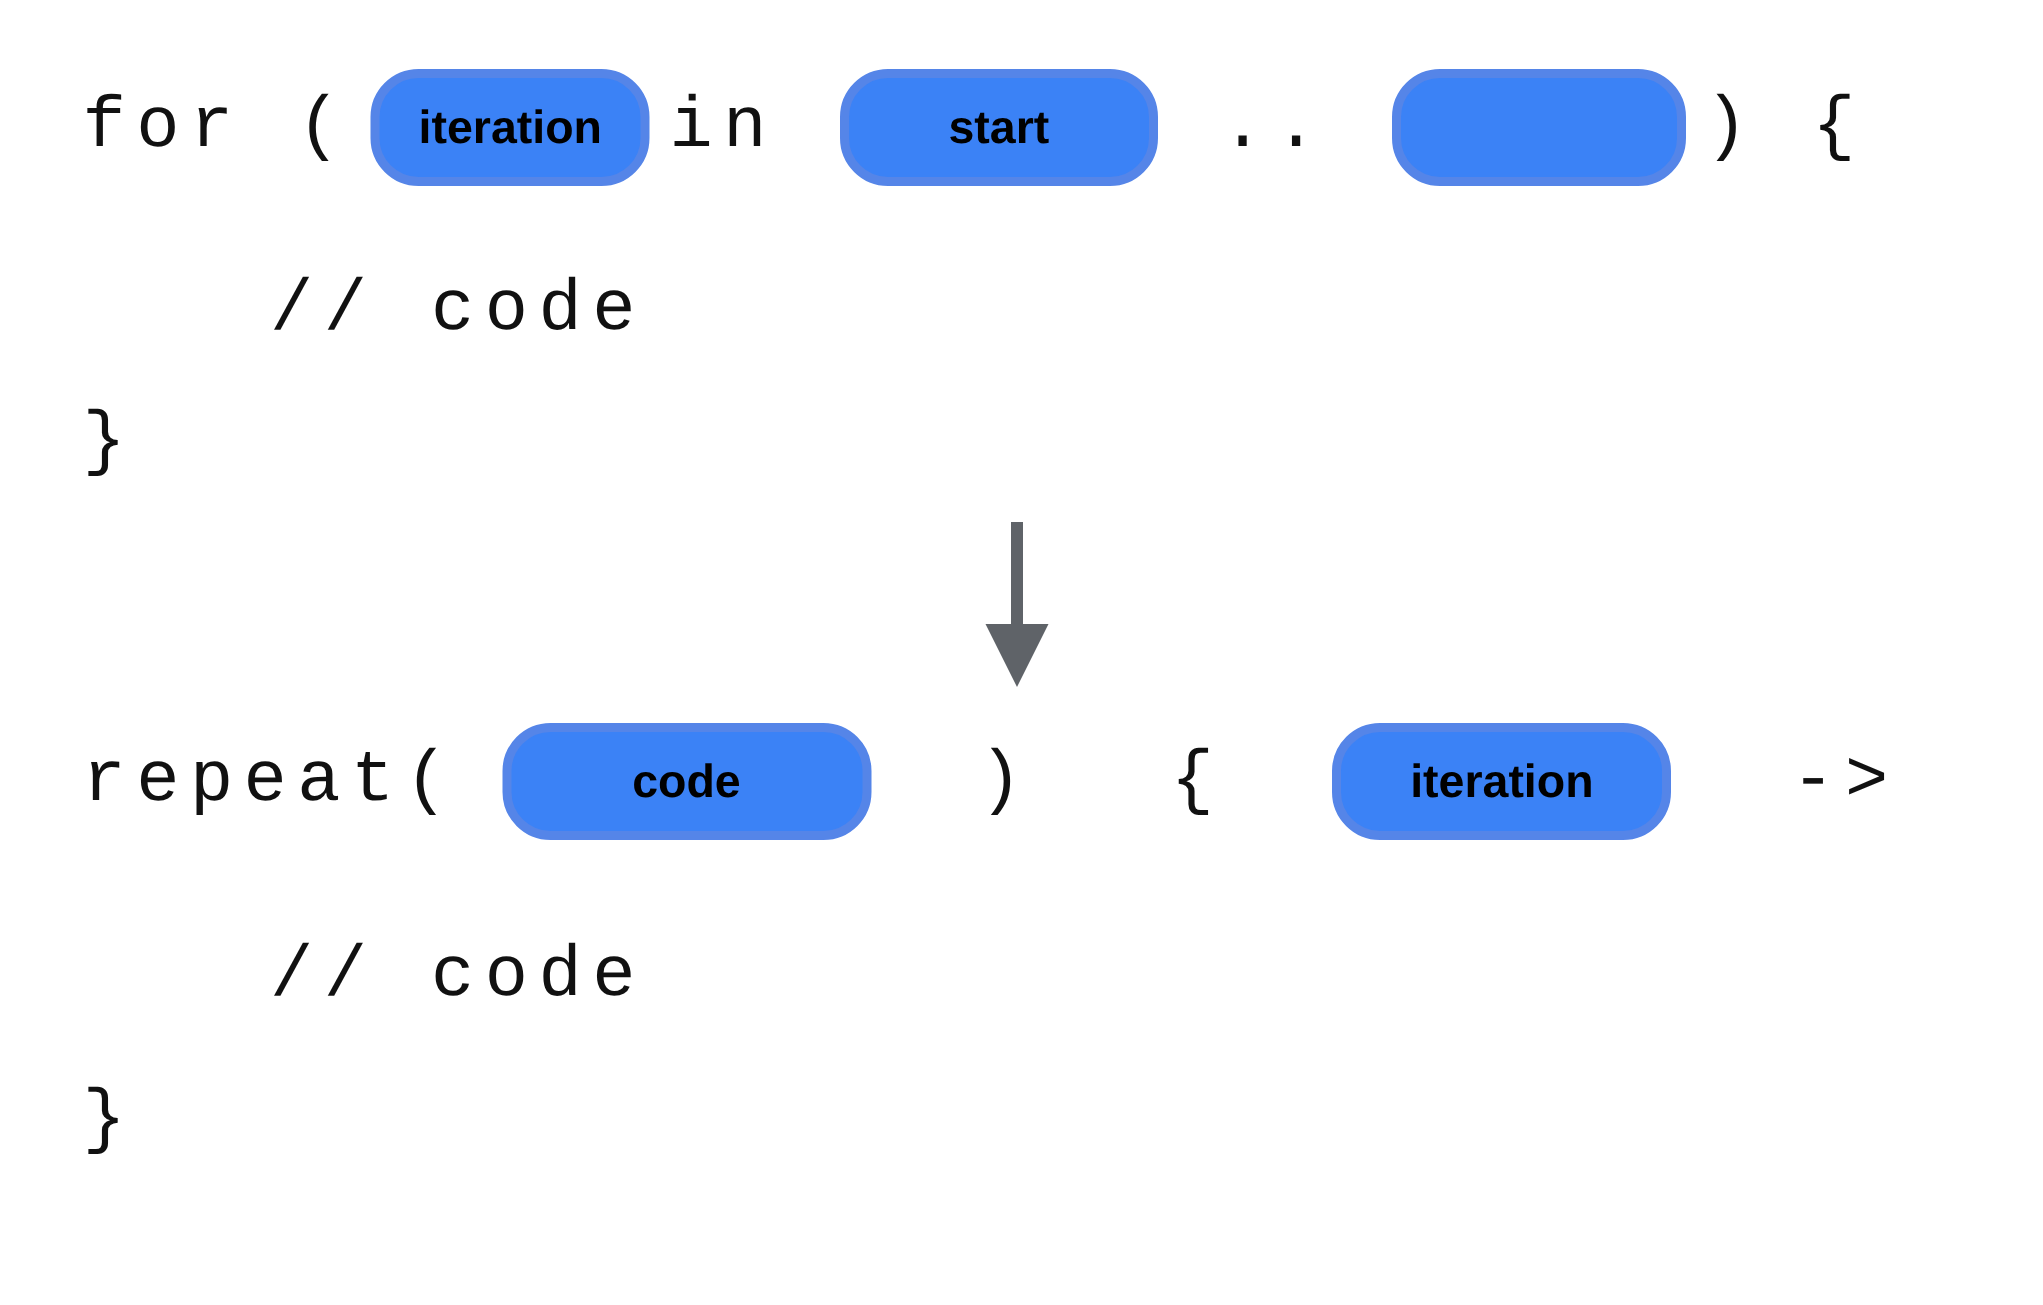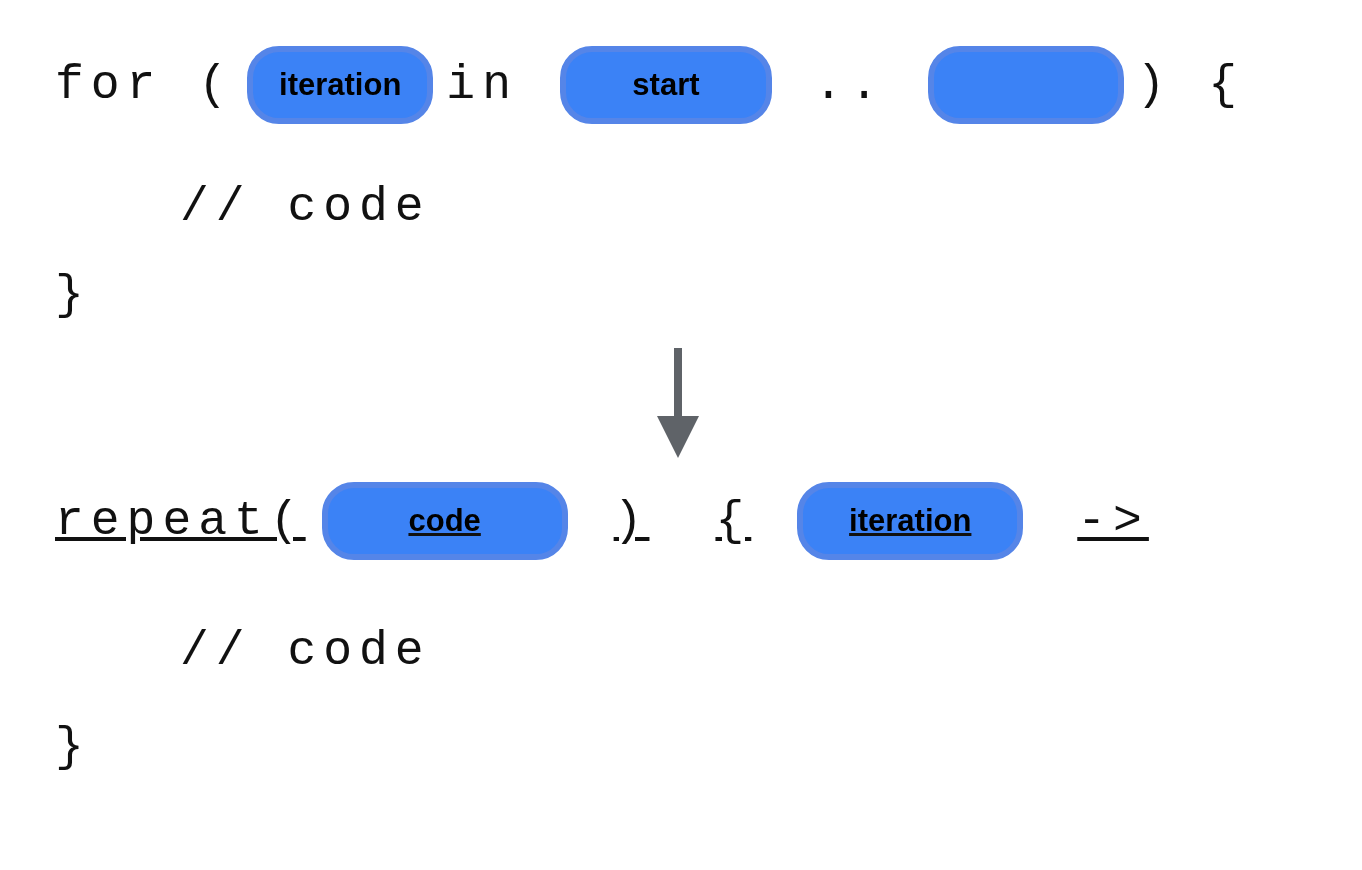--- a/index.html
+++ b/index.html
@@ -52,21 +52,21 @@
   .ph-times{min-width:246px;}
   .ph-iteration-after{min-width:226px;}
   .row-1{margin-top:18px;gap:13px;}
   .row-comment-1{margin-top:56px;margin-left:125px;}
   .row-brace-1{margin-top:34px;}
   .arrow-wrap{
     margin-top:26px;
     margin-left:600px;
     width:46px;height:110px;
   }
-  .row-2{margin-top:24px;gap:16px;text-decoration:underline;}
+  .row-2{margin-top:24px;gap:29px;}
   .row-comment-2{margin-top:64px;margin-left:125px;}
   .row-brace-2{margin-top:42px;}
 </style>
 </head>
 <body>
 
 <div class="canvas">
 
   <div class="code-row row-1">
     <span>for (</span>

